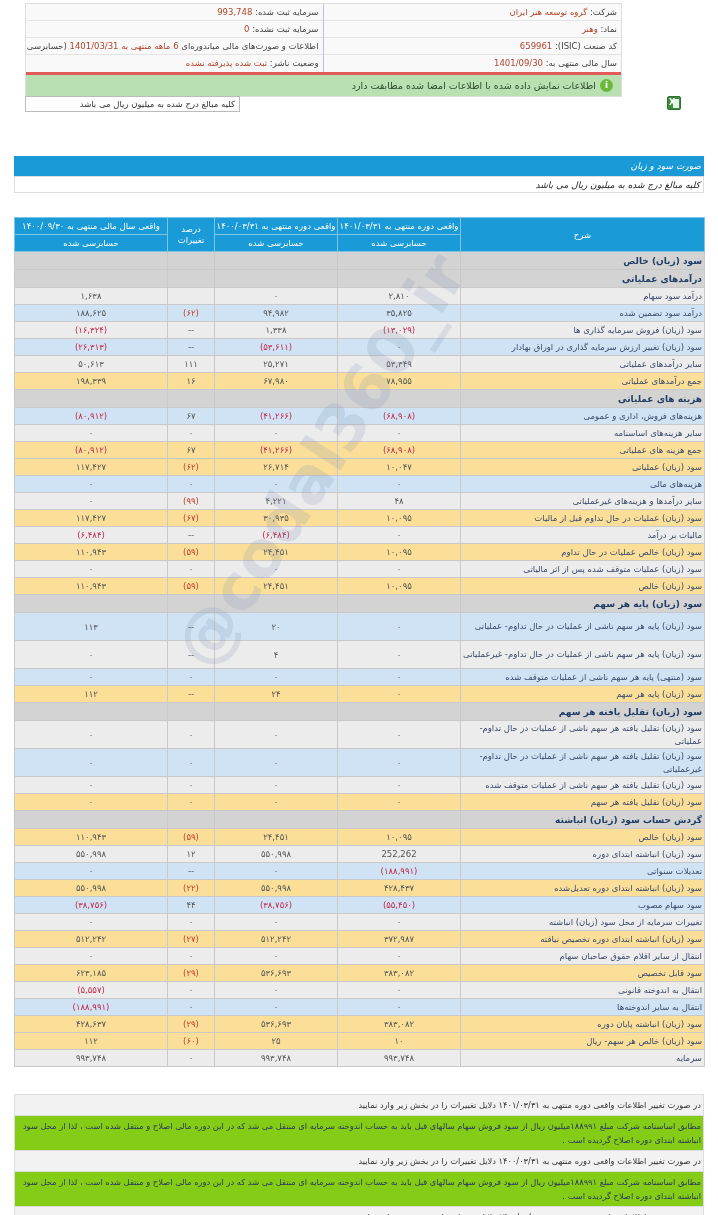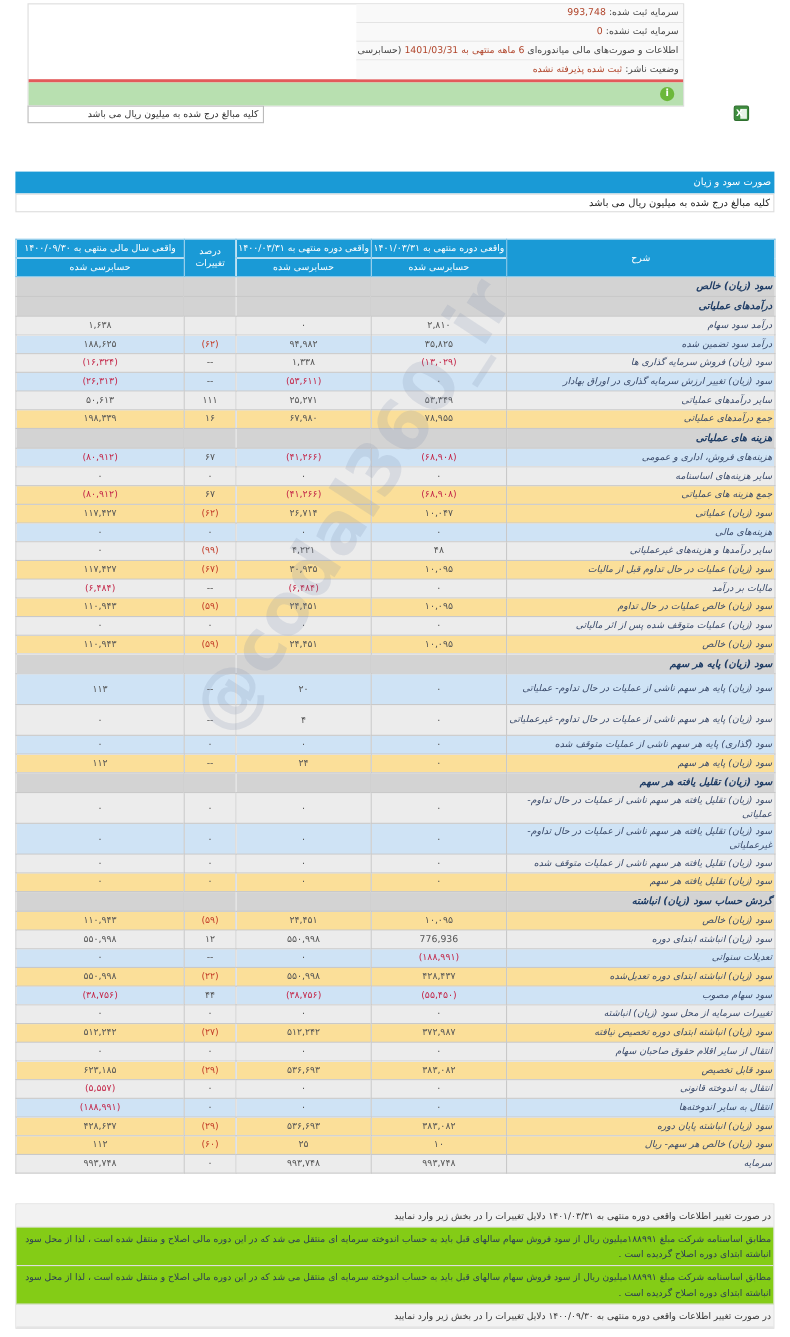--- a/index.html
+++ b/index.html
@@ -16,29 +16,29 @@
   .green-bar { height: 21px; background: #b8e0b0; line-height: 21px; padding-right: 8px; color: #2c4a2c; font-size: 9.5px; white-space: nowrap; display: flex; align-items: center; gap: 4px; }
   .green-bar .i-icon { width: 13px; height: 13px; border-radius: 50%; background: #6cb83a; color: #fff; font-size: 9px; line-height: 13px; text-align: center; font-weight: bold; display: inline-block; }
 
   .unit-note-top { position: absolute; left: 25px; top: 96px; width: 215px; height: 16px; border: 1px solid #bbb; direction: rtl; padding-right: 4px; line-height: 14px; font-size: 8.5px; color: #333; background: #fff; }
 
   .excel-icon { position: absolute; left: 667px; top: 96px; width: 14px; height: 14px; background: #3d8d3d; border-radius: 2px; border: 1px solid #2f6f2f; }
   .excel-icon::before { content: ""; position: absolute; right: 1px; top: 2px; width: 6px; height: 9px; background: #e8f3e8; }
   .excel-icon::after { content: "X"; position: absolute; left: 1px; top: 0px; color: #fff; font-size: 8px; font-weight: bold; line-height: 12px; }
 
   
-  .sec-wrap { position: absolute; left: 14px; top: 156px; width: 690px; direction: rtl; }
+  .sec-wrap { position: absolute; left: 14px; top: 156px; width: 690px; direction: rtl; font-style: italic; }
   .sec-title { background: #1a9ad6; color: #fff; height: 20px; line-height: 20px; padding-right: 3px; font-size: 9px; }
   .sec-note { background: #fff; border: 1px solid #ddd; height: 17px; line-height: 17px; padding-right: 3px; font-size: 9px; color: #222; }
 
   
   .tbl { position: absolute; left: 14px; top: 217px; width: 690px; direction: rtl; border-collapse: collapse; table-layout: fixed; }
   .tbl th { background: #1a9ad6; color: #fff; font-weight: normal; font-size: 8.5px; border: 1px solid #7dc3e6; height: 17px; white-space: nowrap; overflow: hidden; text-align: center; }
   .tbl td { border: 1px solid #c9c9c9; font-size: 8.5px; text-align: center; height: 17px; white-space: nowrap; overflow: hidden; color: #555; }
-  .tbl td.desc { text-align: right; padding-right: 2px; color: #3a4a6a; font-style: italic; }
+  .tbl td.desc { text-align: right; padding-right: 2px; color: #3a4a6a; }
   .tbl tr.tall td { height: 28px; }
   .tbl tr.tall td.desc { white-space: normal; line-height: 13px; }
   .tbl tr.sec td { background: #d3d3d3; height: 18px; }
   .tbl tr.sec td.desc { font-weight: bold; color: #1f3d66; font-size: 9px; }
   .tbl tr.g td { background: #ececec; }
   .tbl tr.b td { background: #cfe3f5; }
   .tbl tr.y td { background: #fbdf99; }
   .neg { color: #c4284a !important; }
   .pct-neg { color: #c43e2a !important; }
 
@@ -55,30 +55,37 @@
   .note-row.a { background: #84cc16; color: #2b3a55; }
 
   
   .watermark { position: absolute; left: 160px; top: 640px; transform: rotate(-57deg); transform-origin: left top; font-size: 64px; font-weight: bold; color: rgba(120,140,170,0.18); white-space: nowrap; pointer-events: none; font-family: "DejaVu Sans", sans-serif; }
 </style>
 </head>
 <body>
 
 <div class="info-wrap">
   <div class="info-grid">
+    <div class="info-col">
+      <div class="info-row"><span>شرکت:</span> <span class="v">گروه توسعه هنر ایران</span></div>
+      <div class="info-row"><span>نماد:</span> <span class="v">وهنر</span></div>
+      <div class="info-row"><span>کد صنعت (ISIC):</span> <span class="v">659961</span></div>
+      <div class="info-row"><span>سال مالی منتهی به:</span> <span class="v">1401/09/30</span></div>
+    </div>
     <div class="info-col">
       <div class="info-row"><span>سرمایه ثبت شده:</span> <span class="v">993,748</span></div>
       <div class="info-row"><span>سرمایه ثبت نشده:</span> <span class="v">0</span></div>
       <div class="info-row"><span>اطلاعات و صورت‌های مالی میاندوره‌ای</span> <span class="v">6 ماهه منتهی به 1401/03/31</span> <span>(حسابرسی شده)</span></div>
       <div class="info-row"><span>وضعیت ناشر:</span> <span class="v">ثبت شده پذیرفته نشده</span></div>
     </div>
   </div>
   <div class="red-bar"></div>
   <div class="green-bar">
     <span class="i-icon">i</span>
+    <span>اطلاعات نمایش داده شده با اطلاعات امضا شده مطابقت دارد</span>
   </div>
 </div>
 
 <div class="unit-note-top">کلیه مبالغ درج شده به میلیون ریال می باشد</div>
 <div class="excel-icon"></div>
 
 <div class="sec-wrap">
   <div class="sec-title">صورت سود و زیان</div>
   <div class="sec-note">کلیه مبالغ درج شده به میلیون ریال می باشد</div>
 </div>
@@ -261,21 +268,21 @@
         <td>۱۱۳</td>
       </tr>
       <tr class="g tall">
         <td class="desc">سود (زیان) پایه هر سهم ناشی از عملیات در حال تداوم- غیرعملیاتی</td>
         <td>۰</td>
         <td>۴</td>
         <td>--</td>
         <td>۰</td>
       </tr>
       <tr class="b">
-        <td class="desc">سود (گذاری) پایه هر سهم ناشی از عملیات متوقف شده</td>
+        <td class="desc">سود (منتهی) پایه هر سهم ناشی از عملیات متوقف شده</td>
         <td>۰</td>
         <td>۰</td>
         <td>۰</td>
         <td>۰</td>
       </tr>
       <tr class="y">
         <td class="desc">سود (زیان) پایه هر سهم</td>
         <td>۰</td>
         <td>۲۴</td>
         <td>--</td>
@@ -325,21 +332,21 @@
       </tr>
       <tr class="y">
         <td class="desc">سود (زیان) خالص</td>
         <td>۱۰,۰۹۵</td>
         <td>۲۴,۴۵۱</td>
         <td class="pct-neg">(۵۹)</td>
         <td>۱۱۰,۹۴۳</td>
       </tr>
       <tr class="g">
         <td class="desc">سود (زیان) انباشته ابتدای دوره</td>
-        <td>776,936</td>
+        <td>252,262</td>
         <td>۵۵۰,۹۹۸</td>
         <td>۱۲</td>
         <td>۵۵۰,۹۹۸</td>
       </tr>
       <tr class="b">
         <td class="desc">تعدیلات سنواتی</td>
         <td class="neg">(۱۸۸,۹۹۱)</td>
         <td>۰</td>
         <td>--</td>
         <td>۰</td>
@@ -420,17 +427,18 @@
         <td>۹۹۳,۷۴۸</td>
         <td>۰</td>
         <td>۹۹۳,۷۴۸</td>
       </tr>
     </tbody>
 </table>
 
 <div class="notes" id="notes">
     <div class="note-row q">در صورت تغییر اطلاعات واقعی دوره منتهی به ۱۴۰۱/۰۳/۳۱ دلایل تغییرات را در بخش زیر وارد نمایید</div>
     <div class="note-row a">مطابق اساسنامه شرکت مبلغ ۱۸۸۹۹۱میلیون ریال از سود فروش سهام سالهای قبل باید به حساب اندوخته سرمایه ای منتقل می شد که در این دوره مالی اصلاح و منتقل شده است ، لذا از محل سود انباشته ابتدای دوره اصلاح گردیده است .</div>
+    <div class="note-row q">در صورت تغییر اطلاعات واقعی دوره منتهی به ۱۴۰۰/۰۳/۳۱ دلایل تغییرات را در بخش زیر وارد نمایید</div>
     <div class="note-row a">مطابق اساسنامه شرکت مبلغ ۱۸۸۹۹۱میلیون ریال از سود فروش سهام سالهای قبل باید به حساب اندوخته سرمایه ای منتقل می شد که در این دوره مالی اصلاح و منتقل شده است ، لذا از محل سود انباشته ابتدای دوره اصلاح گردیده است .</div>
     <div class="note-row q">در صورت تغییر اطلاعات واقعی دوره منتهی به ۱۴۰۰/۰۹/۳۰ دلایل تغییرات را در بخش زیر وارد نمایید</div>
   </div>
 
 <div class="watermark">@codal360_ir</div>
 
 </body></html>

